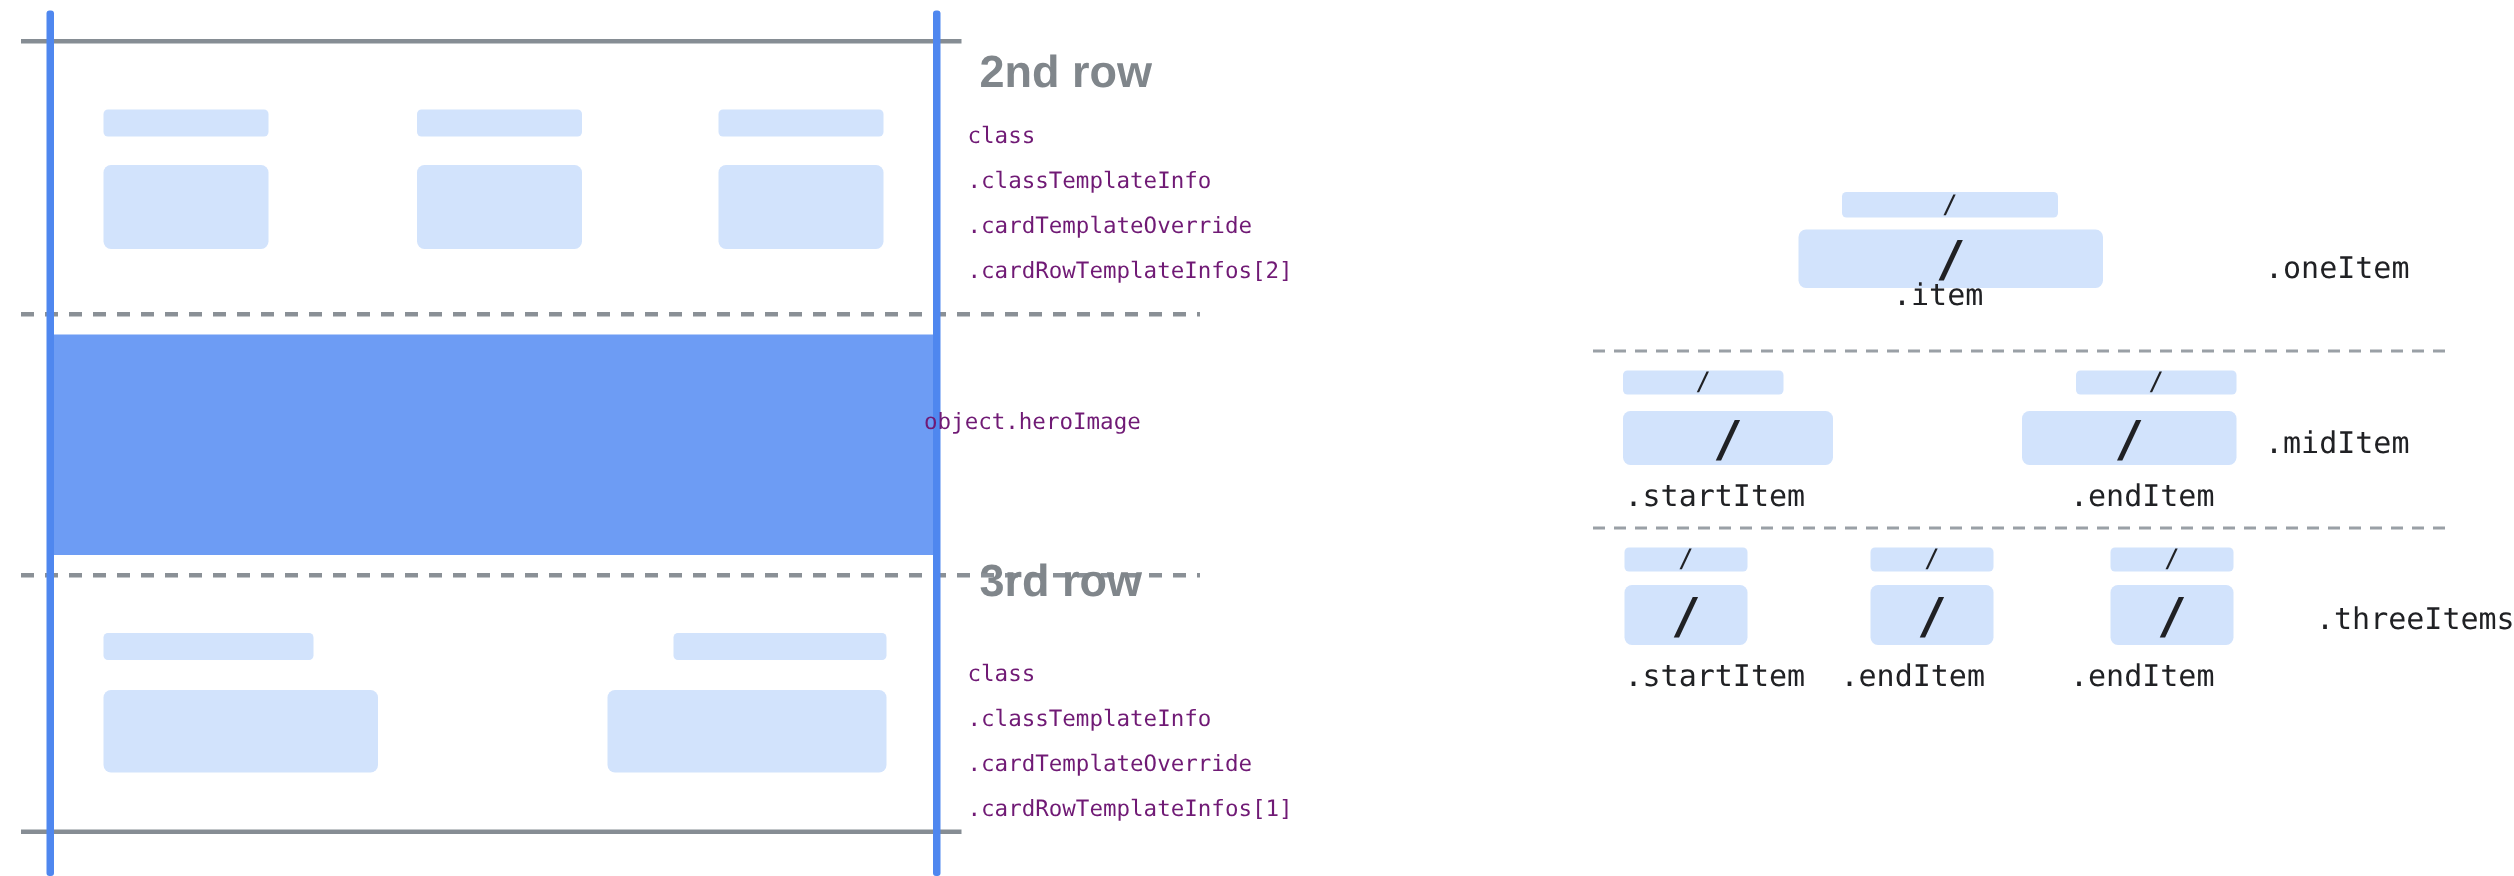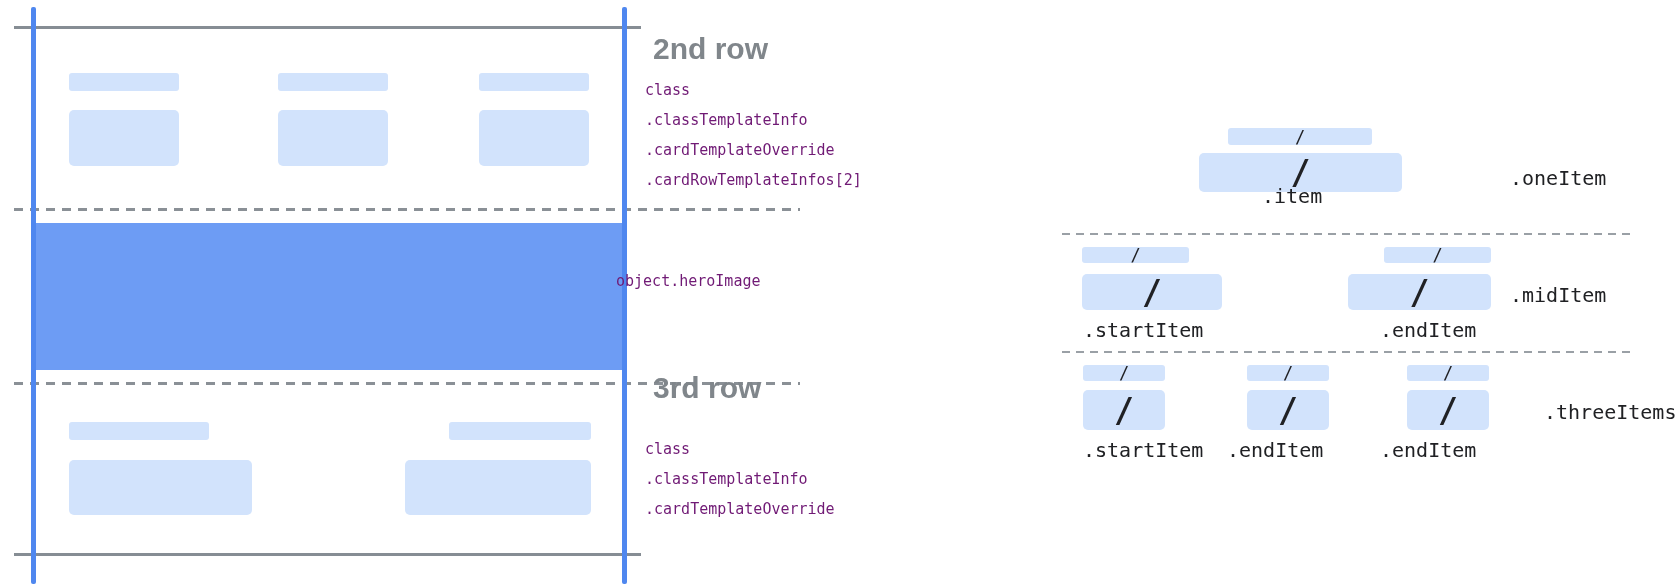--- a/index.html
+++ b/index.html
@@ -72,20 +72,21 @@
 
   <div class="abs code" style="left:616px;top:266px;">
     <div>object.heroImage</div>
   </div>
 
   <div class="abs heading" style="left:653px;top:372px;">3rd row</div>
   <div class="abs code" style="left:645px;top:434px;">
     <div>class</div>
     <div>.classTemplateInfo</div>
     <div>.cardTemplateOverride</div>
+    <div>.cardRowTemplateInfos[1]</div>
   </div>
 
   <div>
     <div class="abs bar sm" style="left:1228px;top:128px;width:144px;height:17px;">
       <span class="slash s1">/</span>
     </div>
     <div class="abs bar lg" style="left:1199px;top:153px;width:203px;height:39px;">
       <span class="slash s2">/</span>
     </div>
     <div class="abs caption" style="left:1262px;top:184px;">.item</div>

